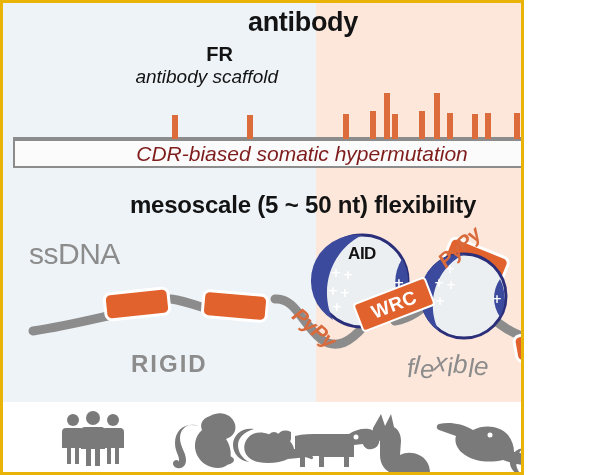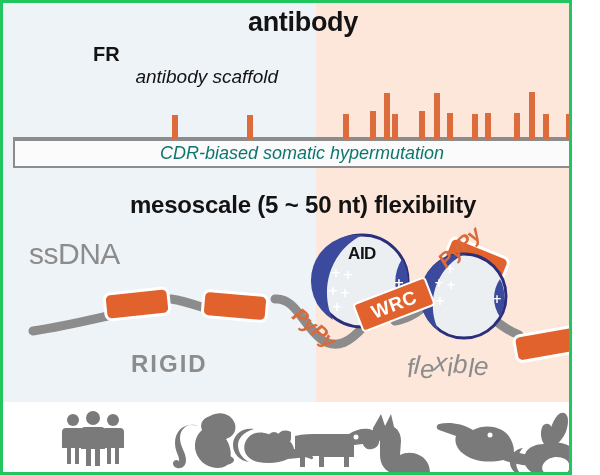--- a/index.html
+++ b/index.html
@@ -1,58 +1,58 @@
 <!DOCTYPE html>
 <html><head>
 <meta charset="utf-8">
 <title>Antibody SHM Graphical Abstract</title>
 <style>
   html,body{margin:0;padding:0;background:#ffffff;}
   body{font-family:"Liberation Sans", sans-serif;}
   #figure{
     position:relative;
-    width:572px;height:475px;
+    width:524px;height:475px;
     box-sizing:border-box;
-    border:3px solid #22c55e;
+    border:3px solid #eab308;
     background:#ffffff;
     overflow:hidden;
   }
   
   .bg-left{position:absolute;left:0;top:0;width:313px;height:399px;background:#eef3f8;}
   .bg-right{position:absolute;left:313px;top:0;right:0;height:399px;background:#fce7da;}
   .bg-bottom{position:absolute;left:0;top:399px;right:0;bottom:0;background:#ffffff;}
 
   
   .title-main{
     position:absolute;left:0;top:4px;width:600px;text-align:center;
     font-size:27px;font-weight:bold;color:#131313;letter-spacing:-0.3px;
   }
   .col-title{
-    position:absolute;font-size:20px;font-weight:bold;color:#131313;text-align:left;
+    position:absolute;font-size:20px;font-weight:bold;color:#131313;text-align:right;
   }
   .col-sub{
     position:absolute;font-size:19px;font-style:italic;color:#131313;text-align:right;
   }
   #fr-title{left:90px;top:40px;width:140px;}
   #fr-sub{left:45px;top:63px;width:230px;}
   #cdr-title{left:388px;top:40px;width:130px;}
   #cdr-sub{left:338px;top:63px;width:240px;}
 
   
   #mut-area{position:absolute;left:0;top:86px;width:600px;height:50px;}
   .mut-bar{position:absolute;bottom:0;width:6px;background:#dd6c3d;}
   .mut-baseline{position:absolute;left:10px;bottom:0;width:578px;height:2px;background:#8c8c8c;}
 
   
   #shm-box{
     position:absolute;left:10px;top:136px;width:578px;height:29px;
     box-sizing:border-box;border:2px solid #8c8c8c;background:#fbfbfb;
     display:flex;align-items:center;justify-content:center;
   }
-  #shm-box-label{font-size:18px;font-style:italic;color:#0f766e;}
+  #shm-box-label{font-size:21px;font-style:italic;color:#7f1d1d;}
 
   
   #meso{
     position:absolute;left:0;top:188px;width:600px;text-align:center;
     font-size:24px;font-weight:bold;color:#131313;letter-spacing:-0.2px;
   }
 
   
   #schematic{position:absolute;left:0;top:218px;width:600px;height:180px;}
 

